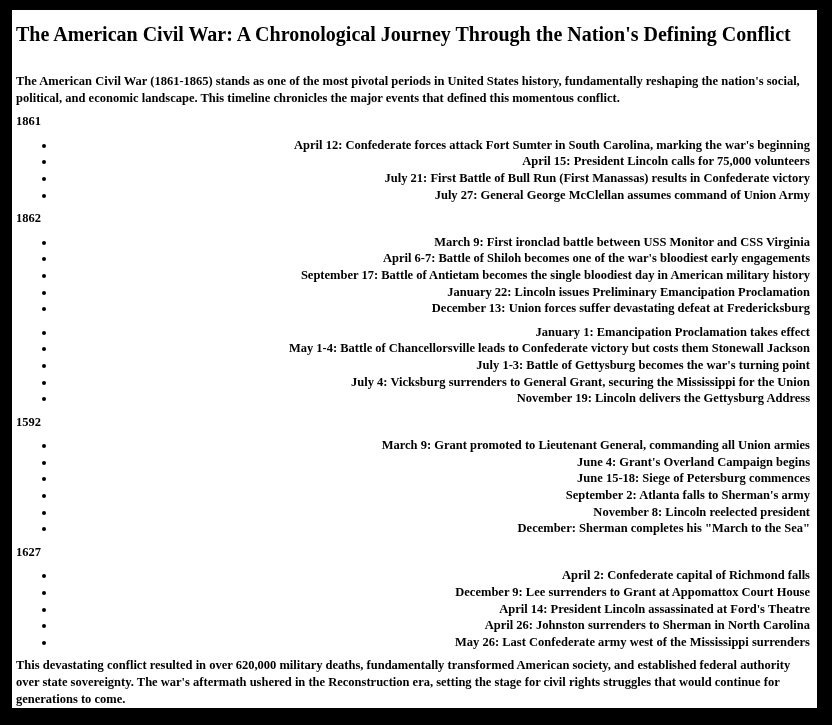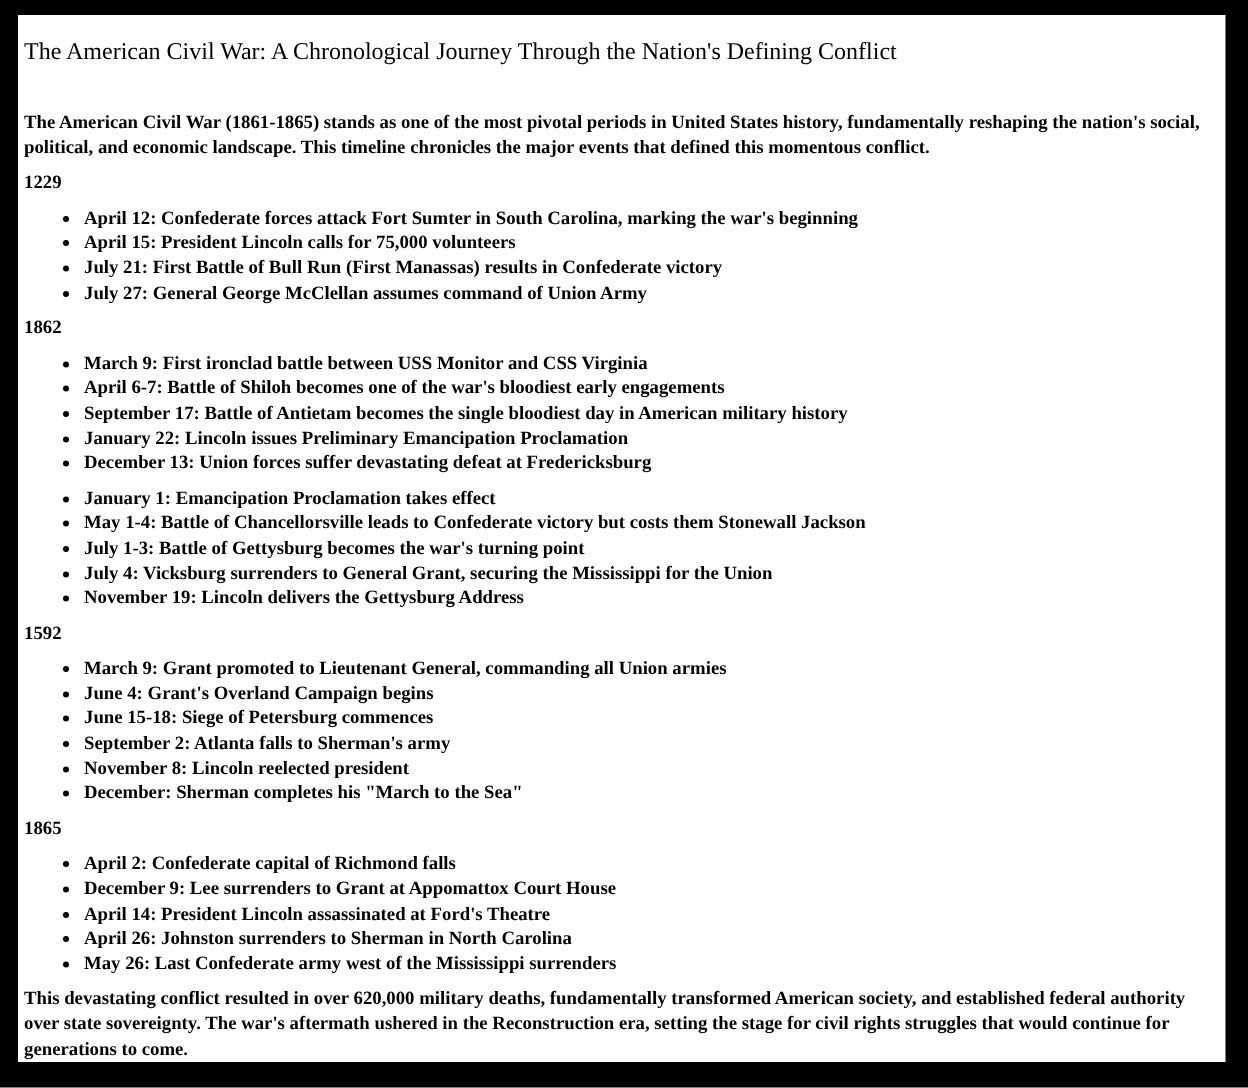--- a/index.html
+++ b/index.html
@@ -21,58 +21,59 @@
     width: 805px;
     height: 698px;
     background: #ffffff;
     color: #000000;
     box-sizing: border-box;
     padding: 4px 7px 0 4px;
     font-weight: 700;
     overflow: hidden;
   }
   h1.doc-title {
-    font-size: 16px;
+    font-size: 20px;
     line-height: 29px;
-    font-weight: 400;
+    font-weight: 700;
     margin: 6px 0 24px 0;
   }
   p.body-text {
     font-size: 12.5px;
     line-height: 16.6px;
     margin: 7px 0;
   }
   p.year-heading {
     font-size: 12.5px;
     line-height: 16.6px;
     font-weight: 700;
     margin: 7px 0;
   }
   ul.event-list {
     margin: 7px 0;
     padding-left: 40px;
     list-style-type: disc;
+    text-align: right;
   }
   ul.event-list li {
     font-size: 12.5px;
     line-height: 16.6px;
     margin: 0;
     padding: 0;
   }
 </style>
 </head>
 <body>
 
 <div class="page">
   <h1 class="doc-title">The American Civil War: A Chronological Journey Through the Nation's Defining Conflict</h1>
 
   <p class="body-text">The American Civil War (1861-1865) stands as one of the most pivotal periods in United States history, fundamentally reshaping the nation's social, political, and economic landscape. This timeline chronicles the major events that defined this momentous conflict.</p>
 
   <div id="timeline">
-      <p class="year-heading">1229</p>
+      <p class="year-heading">1861</p>
       <ul class="event-list">
         <li>April 12: Confederate forces attack Fort Sumter in South Carolina, marking the war's beginning</li>
         <li>April 15: President Lincoln calls for 75,000 volunteers</li>
         <li>July 21: First Battle of Bull Run (First Manassas) results in Confederate victory</li>
         <li>July 27: General George McClellan assumes command of Union Army</li>
       </ul>
       <p class="year-heading">1862</p>
       <ul class="event-list">
         <li>March 9: First ironclad battle between USS Monitor and CSS Virginia</li>
         <li>April 6-7: Battle of Shiloh becomes one of the war's bloodiest early engagements</li>
@@ -89,21 +90,21 @@
       </ul>
       <p class="year-heading">1592</p>
       <ul class="event-list">
         <li>March 9: Grant promoted to Lieutenant General, commanding all Union armies</li>
         <li>June 4: Grant's Overland Campaign begins</li>
         <li>June 15-18: Siege of Petersburg commences</li>
         <li>September 2: Atlanta falls to Sherman's army</li>
         <li>November 8: Lincoln reelected president</li>
         <li>December: Sherman completes his "March to the Sea"</li>
       </ul>
-      <p class="year-heading">1865</p>
+      <p class="year-heading">1627</p>
       <ul class="event-list">
         <li>April 2: Confederate capital of Richmond falls</li>
         <li>December 9: Lee surrenders to Grant at Appomattox Court House</li>
         <li>April 14: President Lincoln assassinated at Ford's Theatre</li>
         <li>April 26: Johnston surrenders to Sherman in North Carolina</li>
         <li>May 26: Last Confederate army west of the Mississippi surrenders</li>
       </ul>
     </div>
 
   <p class="body-text">This devastating conflict resulted in over 620,000 military deaths, fundamentally transformed American society, and established federal authority over state sovereignty. The war's aftermath ushered in the Reconstruction era, setting the stage for civil rights struggles that would continue for generations to come.</p>

